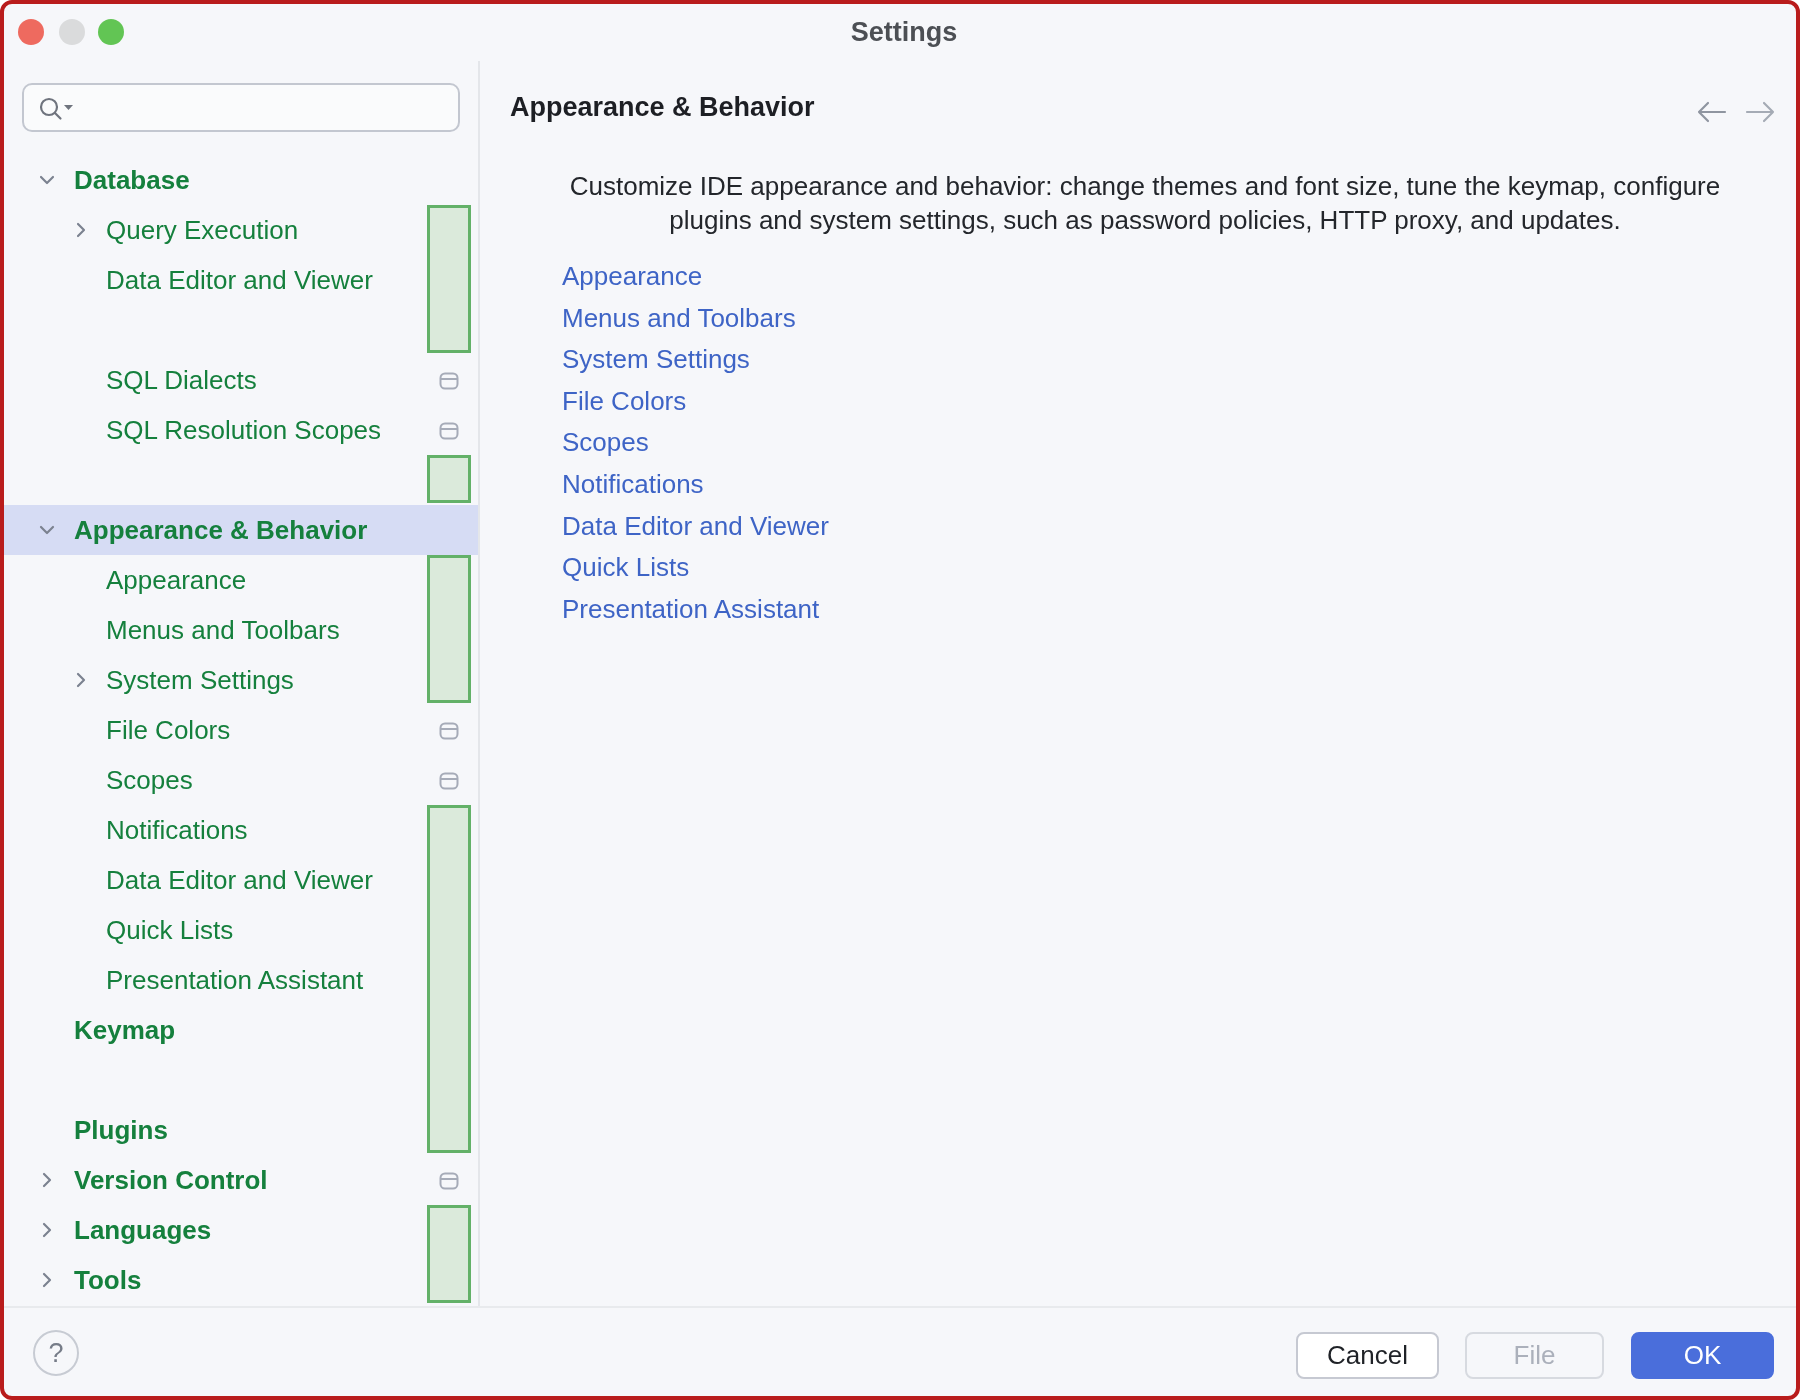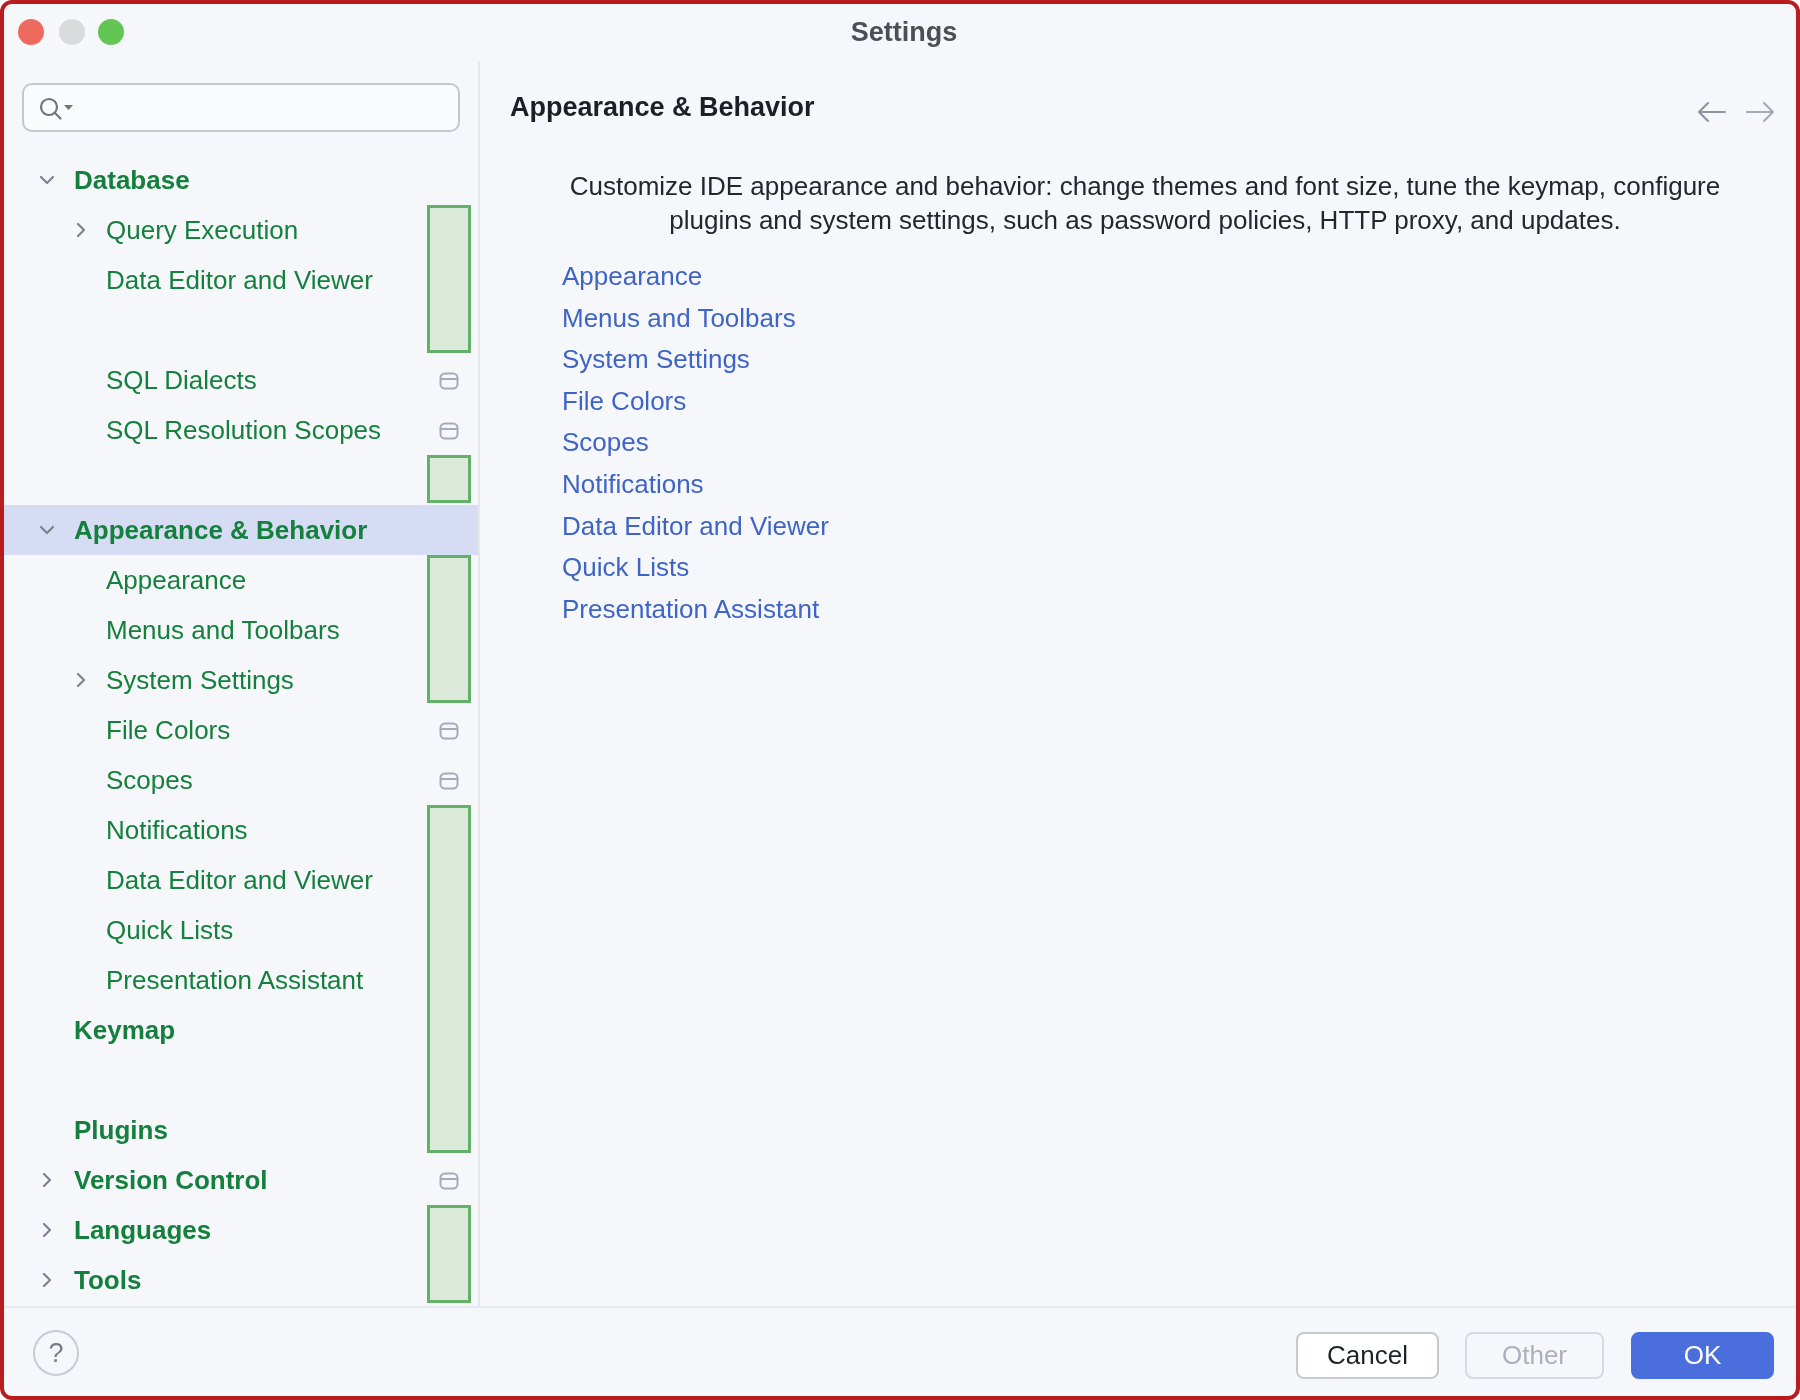--- a/index.html
+++ b/index.html
@@ -255,16 +255,16 @@
       <a href="#">File Colors</a>
       <a href="#">Scopes</a>
       <a href="#">Notifications</a>
       <a href="#">Data Editor and Viewer</a>
       <a href="#">Quick Lists</a>
       <a href="#">Presentation Assistant</a>
     </div>
 
   <div class="help-btn">?</div>
   <button class="btn cancel">Cancel</button>
-  <button class="btn apply">Other</button>
+  <button class="btn apply">File</button>
   <button class="btn ok">OK</button>
 
 </div>
 
 </body></html>

